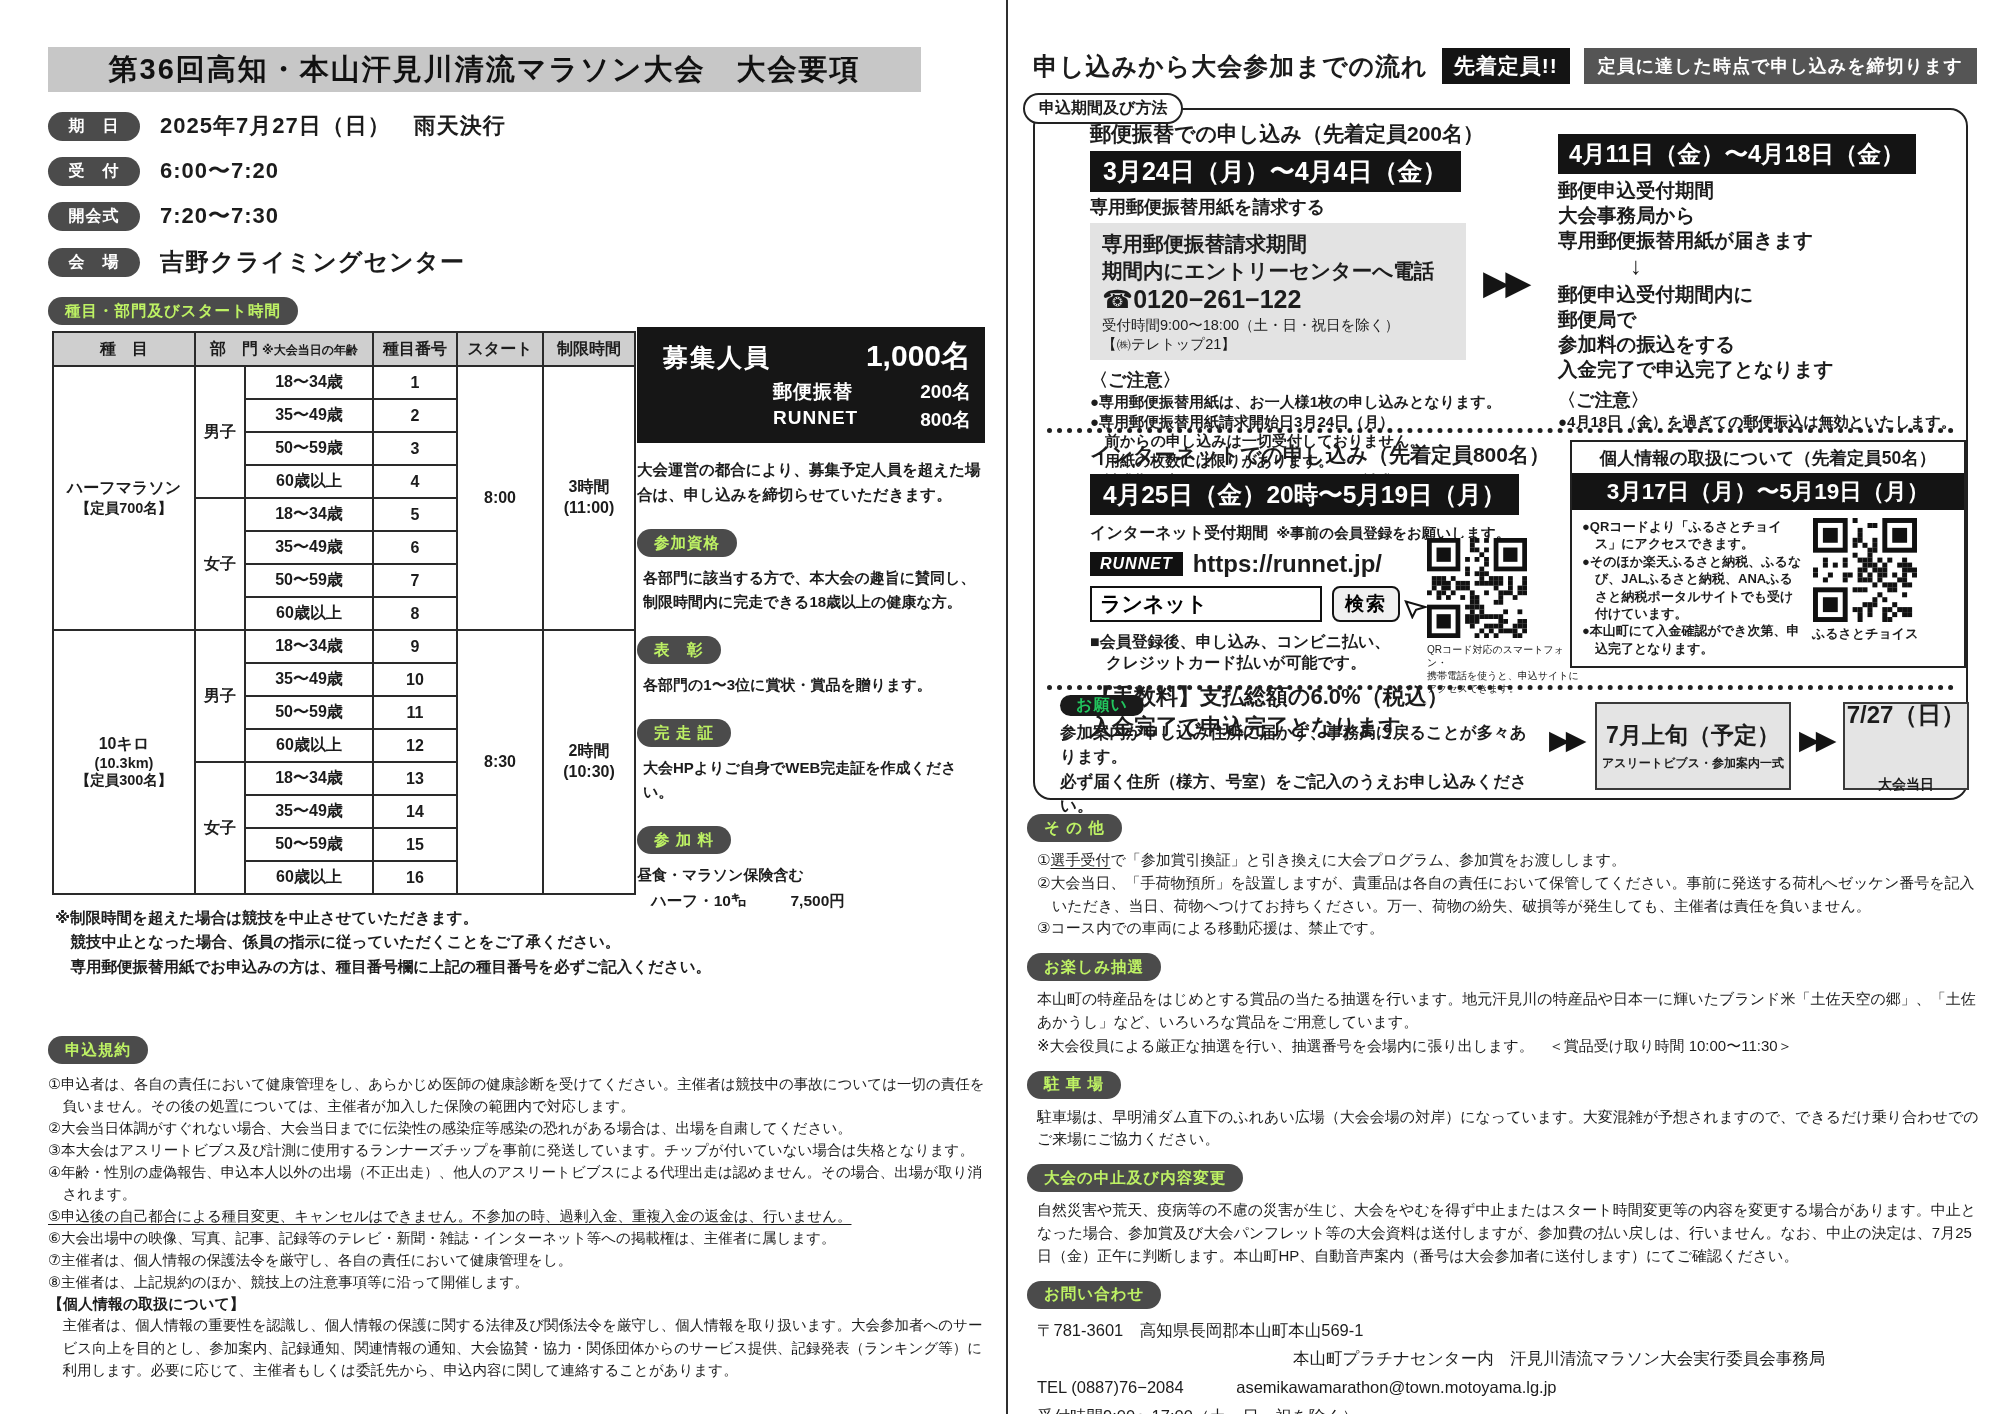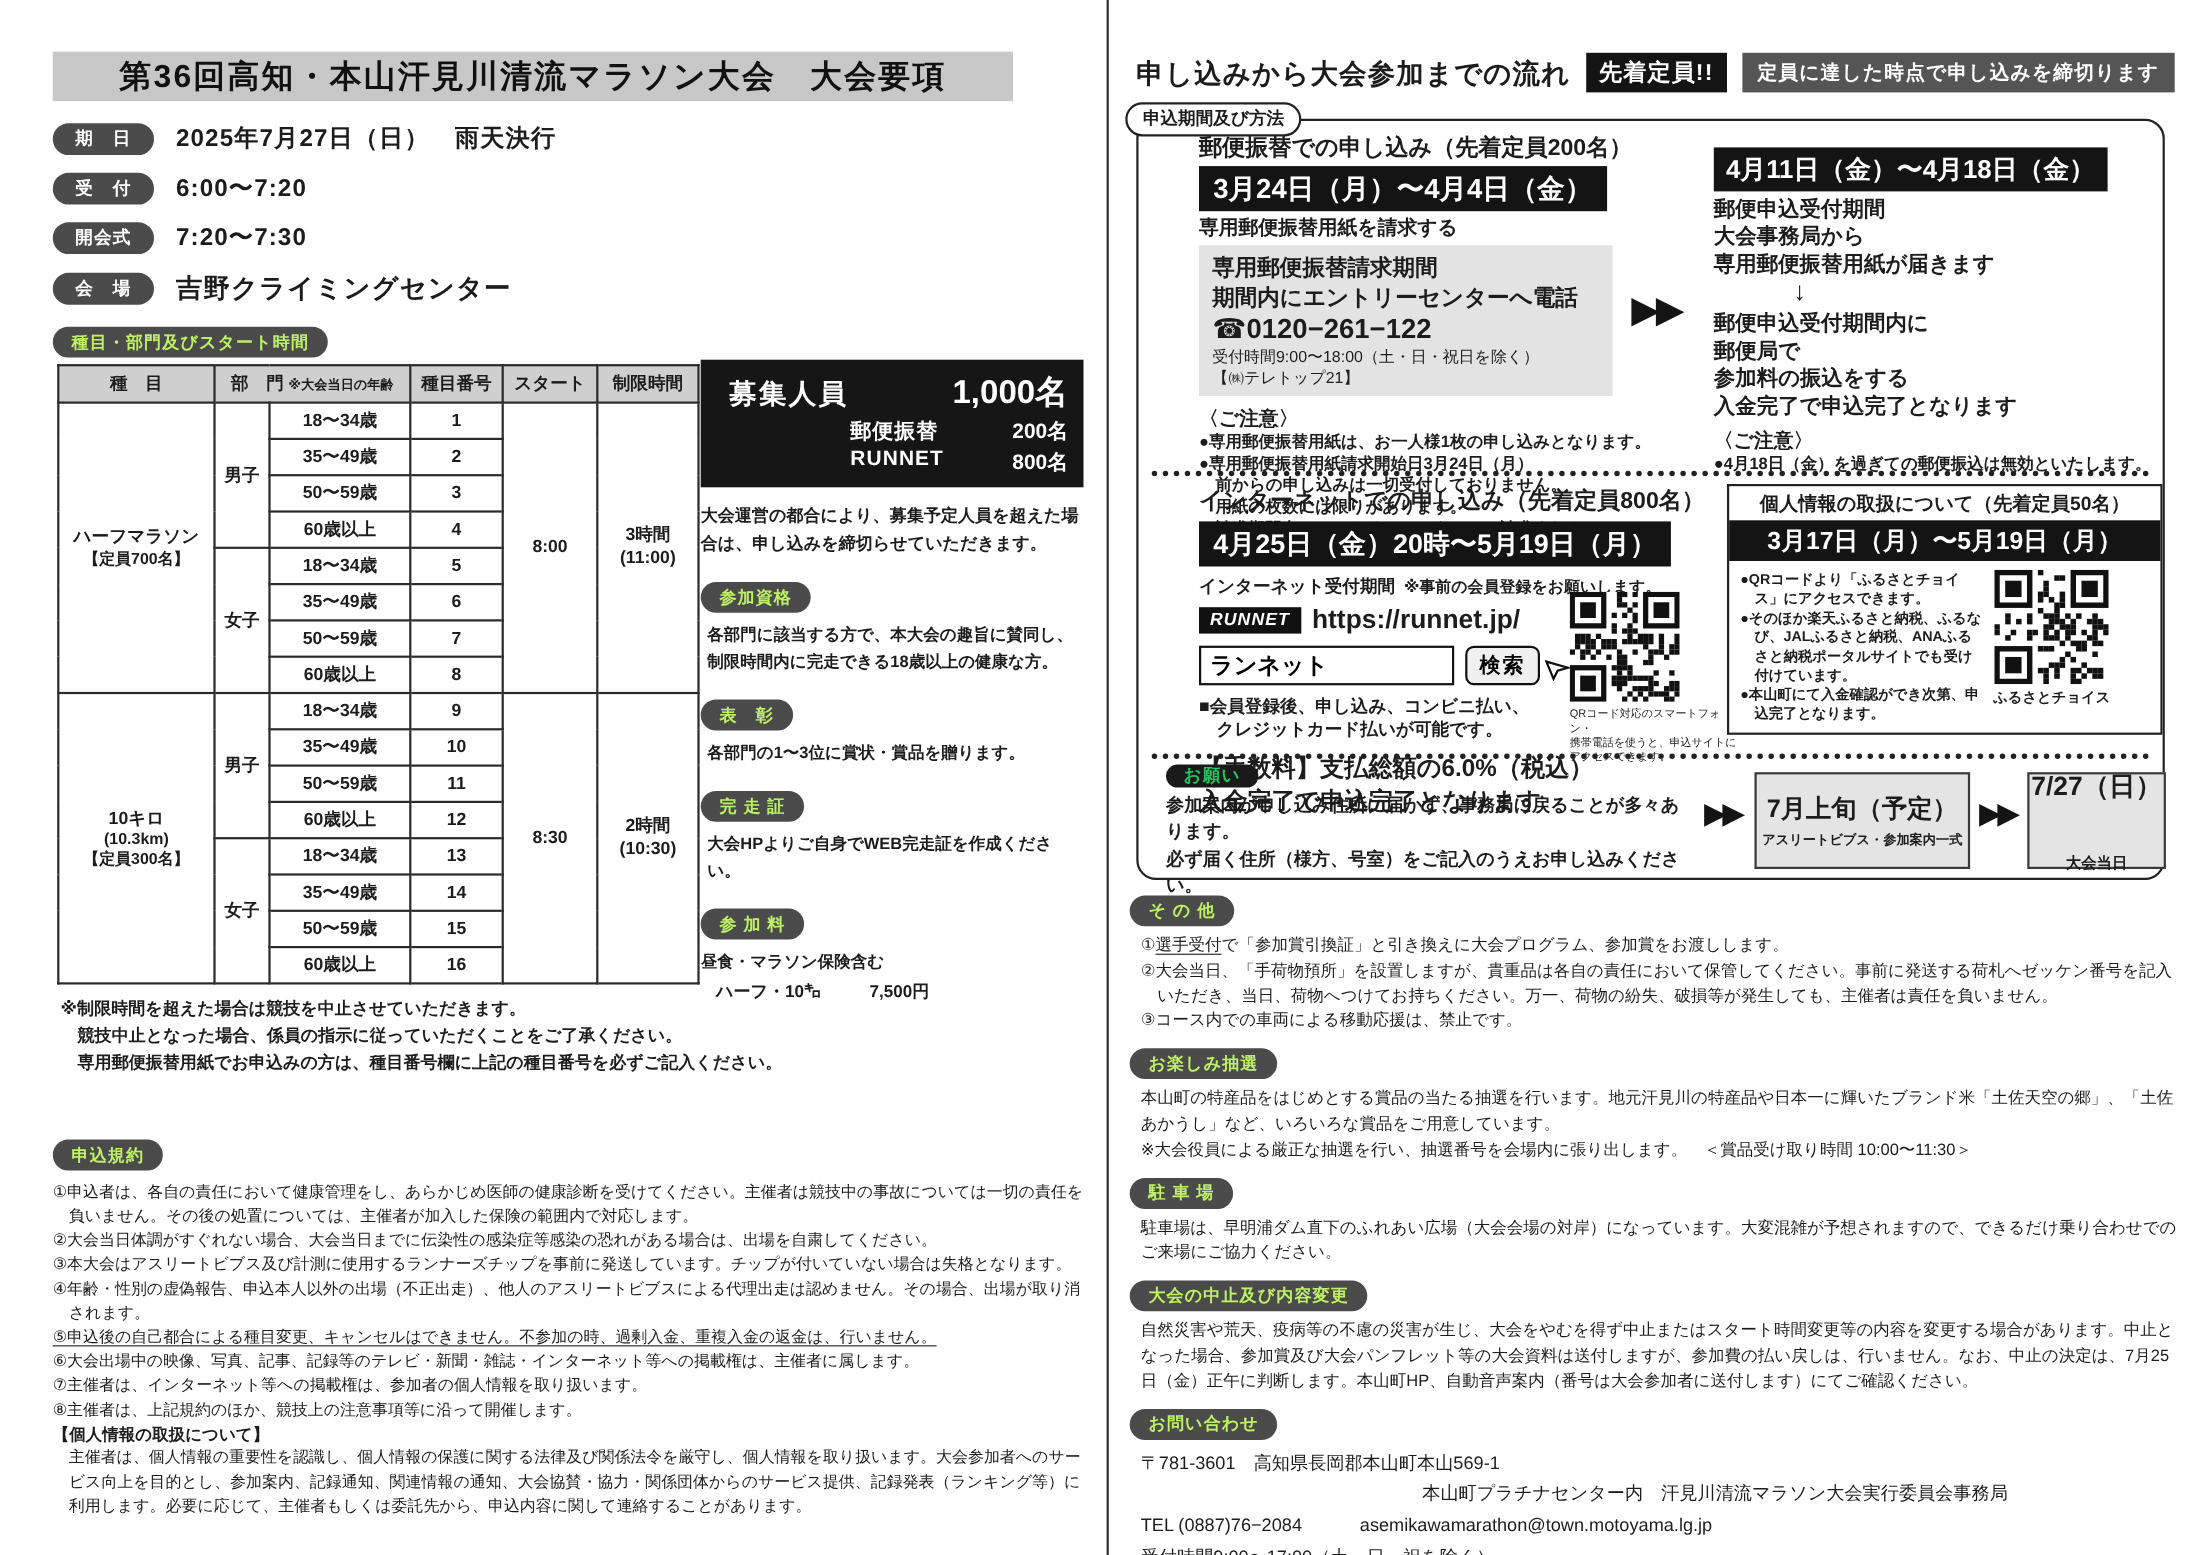--- a/index.html
+++ b/index.html
@@ -330,21 +330,21 @@
 
     <div class="rules">
       <div class="secpill">申込規約</div>
       <div class="rule-list">
           <div class="rule">①申込者は、各自の責任において健康管理をし、あらかじめ医師の健康診断を受けてください。主催者は競技中の事故については一切の責任を負いません。その後の処置については、主催者が加入した保険の範囲内で対応します。</div>
           <div class="rule">②大会当日体調がすぐれない場合、大会当日までに伝染性の感染症等感染の恐れがある場合は、出場を自粛してください。</div>
           <div class="rule">③本大会はアスリートビブス及び計測に使用するランナーズチップを事前に発送しています。チップが付いていない場合は失格となります。</div>
           <div class="rule">④年齢・性別の虚偽報告、申込本人以外の出場（不正出走）、他人のアスリートビブスによる代理出走は認めません。その場合、出場が取り消されます。</div>
           <div class="rule uline">⑤申込後の自己都合による種目変更、キャンセルはできません。不参加の時、過剰入金、重複入金の返金は、行いません。</div>
           <div class="rule">⑥大会出場中の映像、写真、記事、記録等のテレビ・新聞・雑誌・インターネット等への掲載権は、主催者に属します。</div>
-          <div class="rule">⑦主催者は、インターネット等への掲載権は、参加者の個人情報を取り扱います。</div>
+          <div class="rule">⑦主催者は、個人情報の保護法令を厳守し、各自の責任において健康管理をし。</div>
           <div class="rule">⑧主催者は、上記規約のほか、競技上の注意事項等に沿って開催します。</div>
         </div>
       <div class="privacy-t">【個人情報の取扱について】</div>
       <div class="privacy-b">主催者は、個人情報の重要性を認識し、個人情報の保護に関する法律及び関係法令を厳守し、個人情報を取り扱います。大会参加者へのサービス向上を目的とし、参加案内、記録通知、関連情報の通知、大会協賛・協力・関係団体からのサービス提供、記録発表（ランキング等）に利用します。必要に応じて、主催者もしくは委託先から、申込内容に関して連絡することがあります。</div>
     </div>
   </div>
 
   <div class="pageR">
     <div class="flowrow">
       <span class="flow-title">申し込みから大会参加までの流れ</span>

